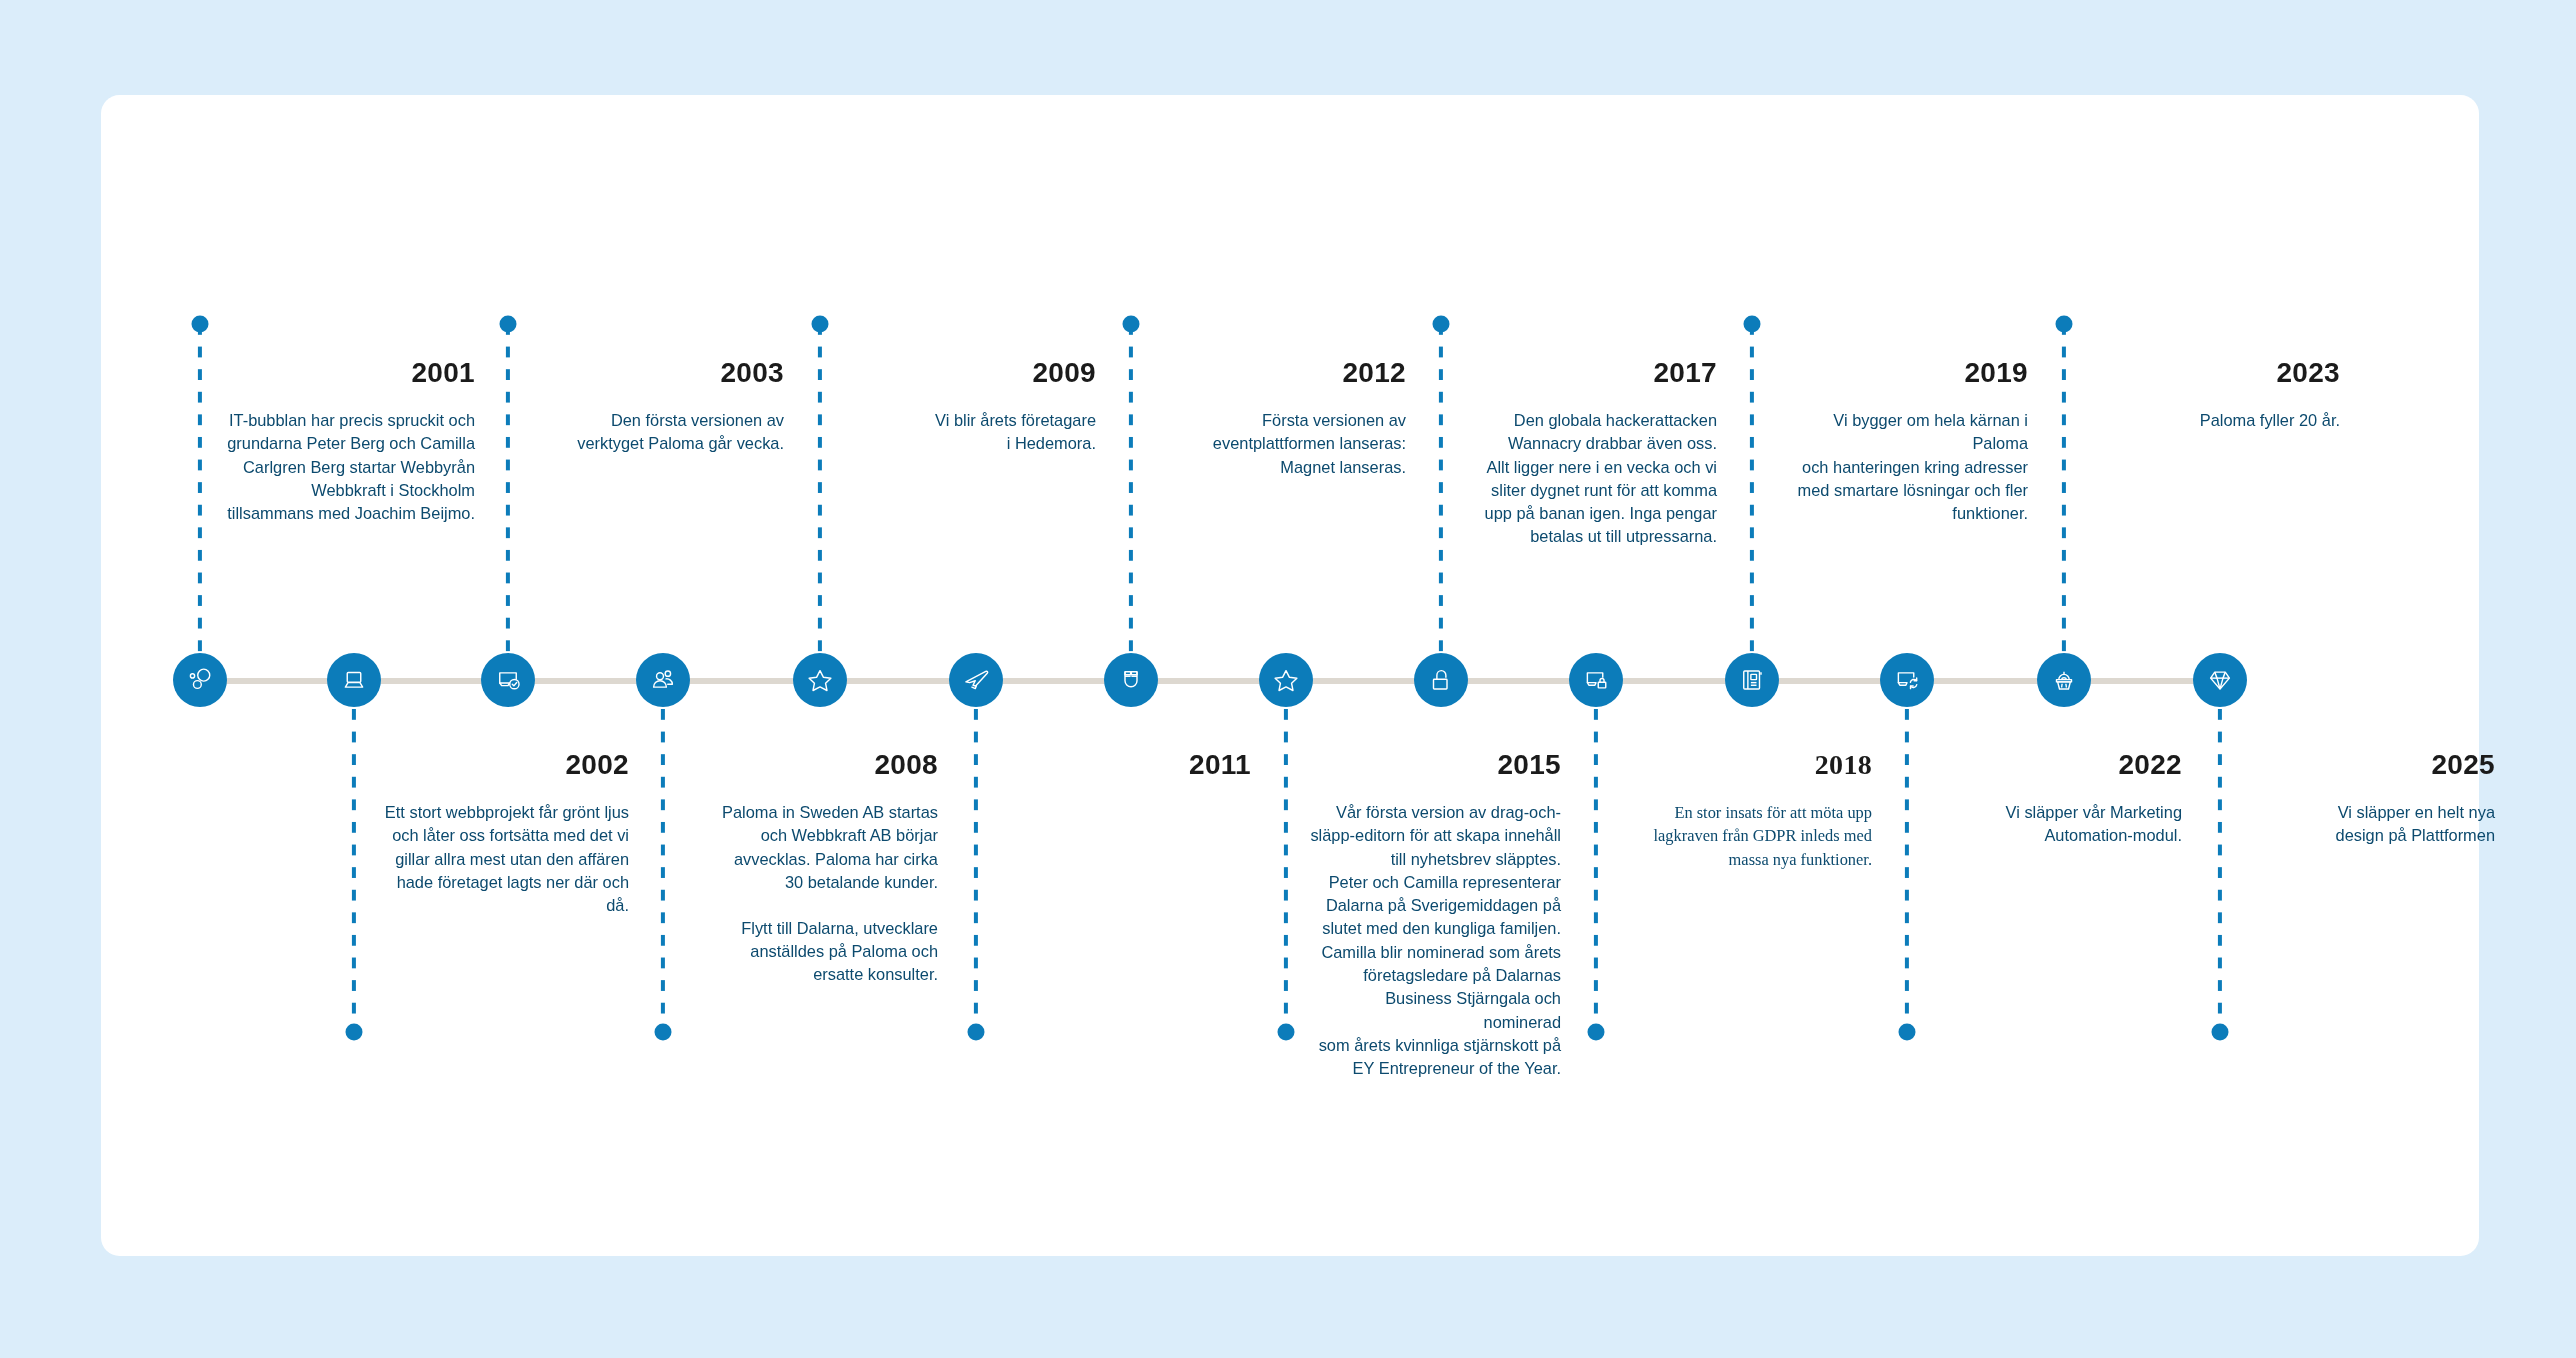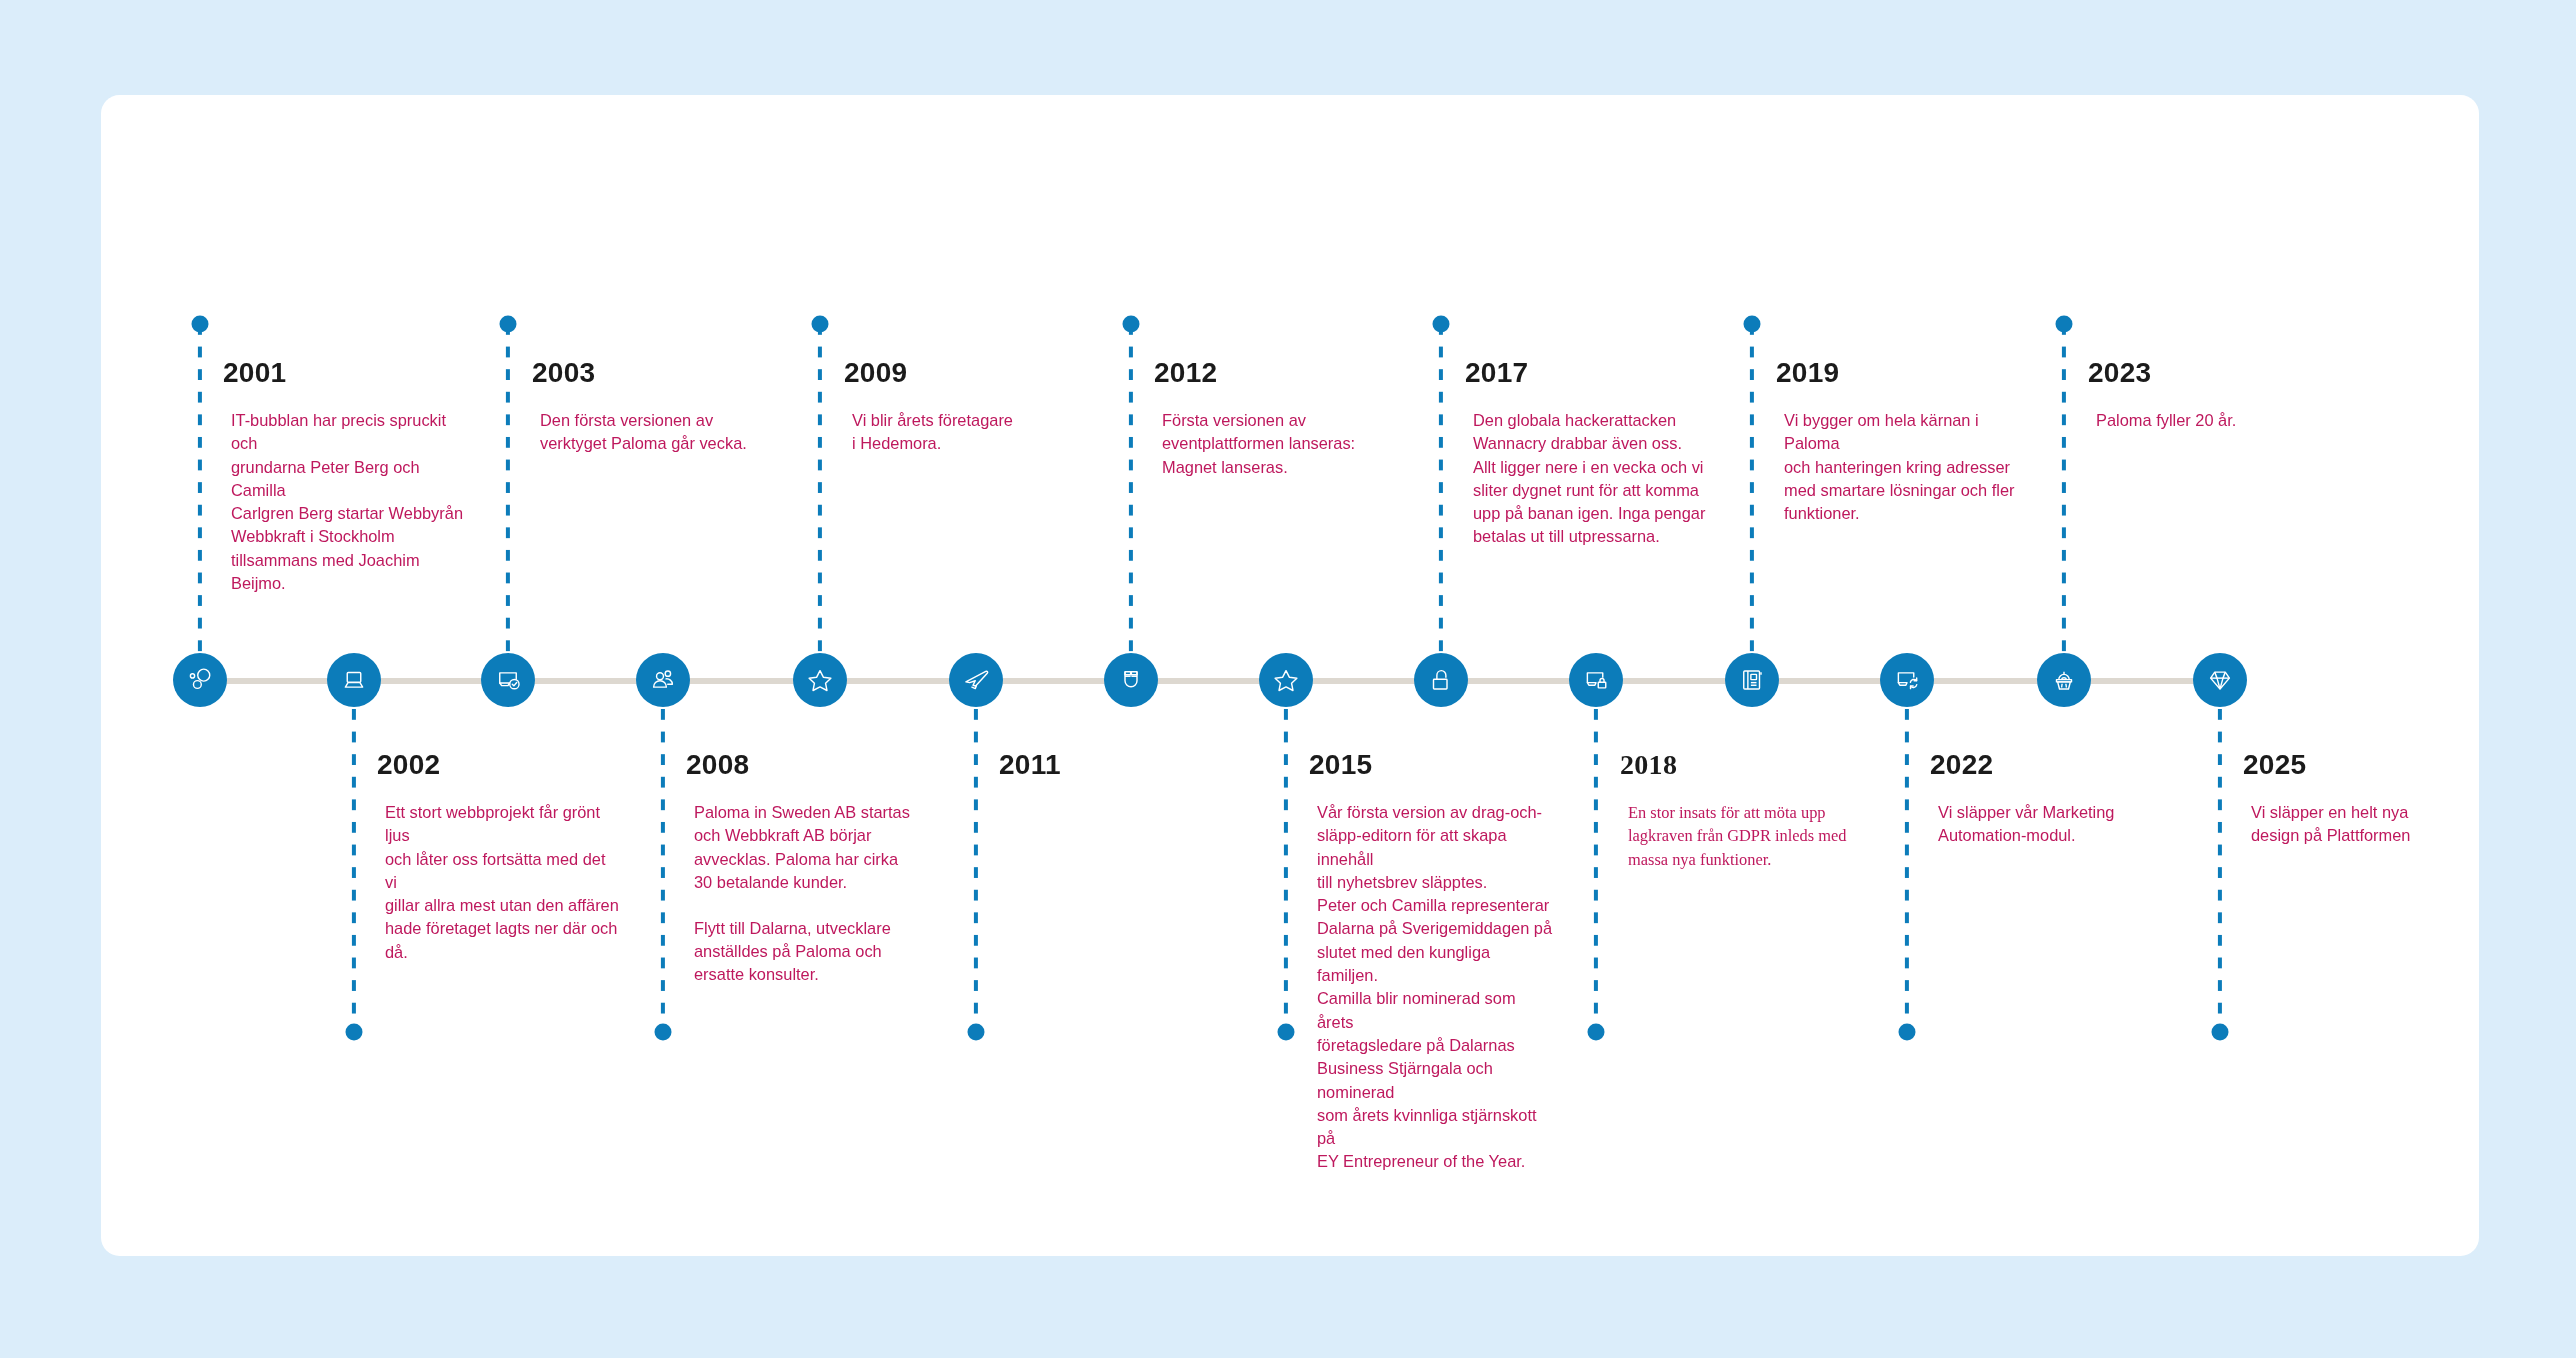--- a/index.html
+++ b/index.html
@@ -11,20 +11,21 @@
     height: 1359px;
     background: #dbedfa;
     font-family: "Liberation Sans", sans-serif;
     overflow: hidden;
   }
 
   #canvas {
     position: relative;
     width: 2576px;
     height: 1359px;
+    text-align: right;
   }
 
   
   #card {
     position: absolute;
     left: 101px;
     top: 95px;
     width: 2378px;
     height: 1161px;
     background: #ffffff;
@@ -94,22 +95,22 @@
     font-weight: bold;
     color: #1b1b1b;
     letter-spacing: 0.3px;
     line-height: 1;
     margin: 0 0 22px 0;
     white-space: nowrap;
   }
   .event .body {
     font-size: 16.4px;
     line-height: 1.42;
-    color: #be185d;
-    margin: 8px;
+    color: #0c4a6e;
+    margin: 0;
     white-space: pre-line;
   }
   .event .body + .body {
     margin-top: 22.6px;
   }
 </style>
 </head>
 <body>
 
 <div id="canvas">

